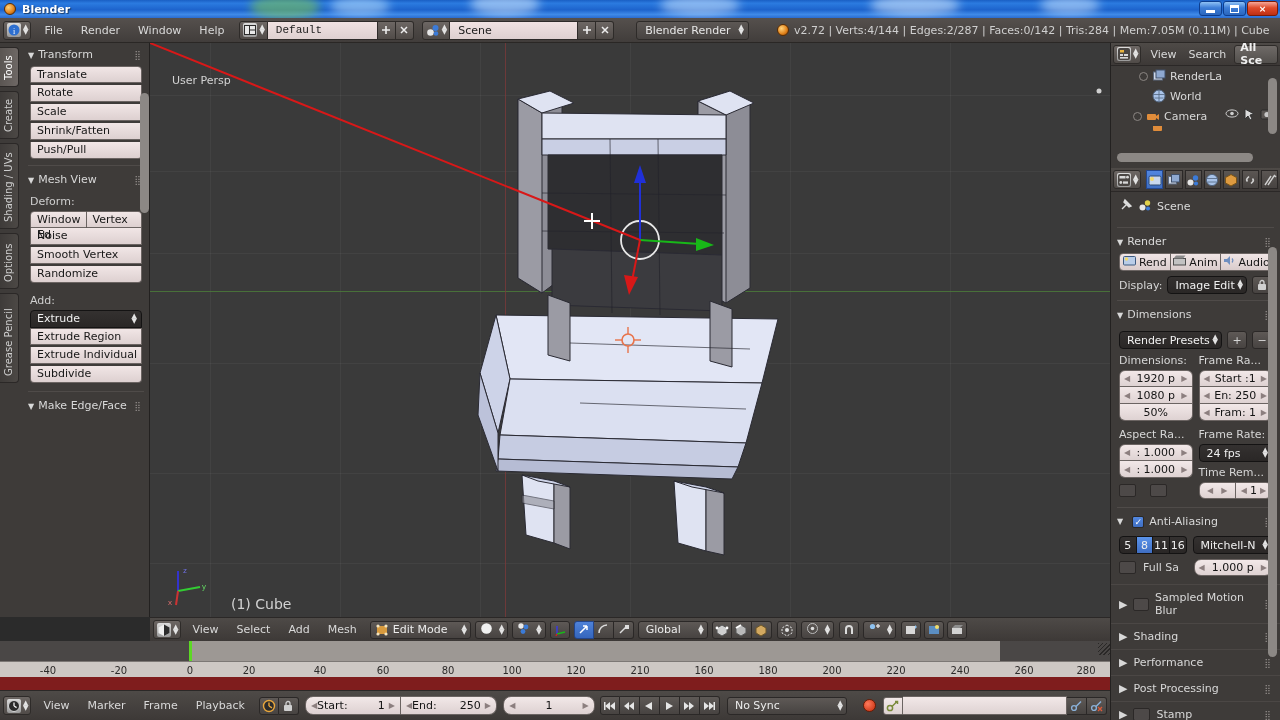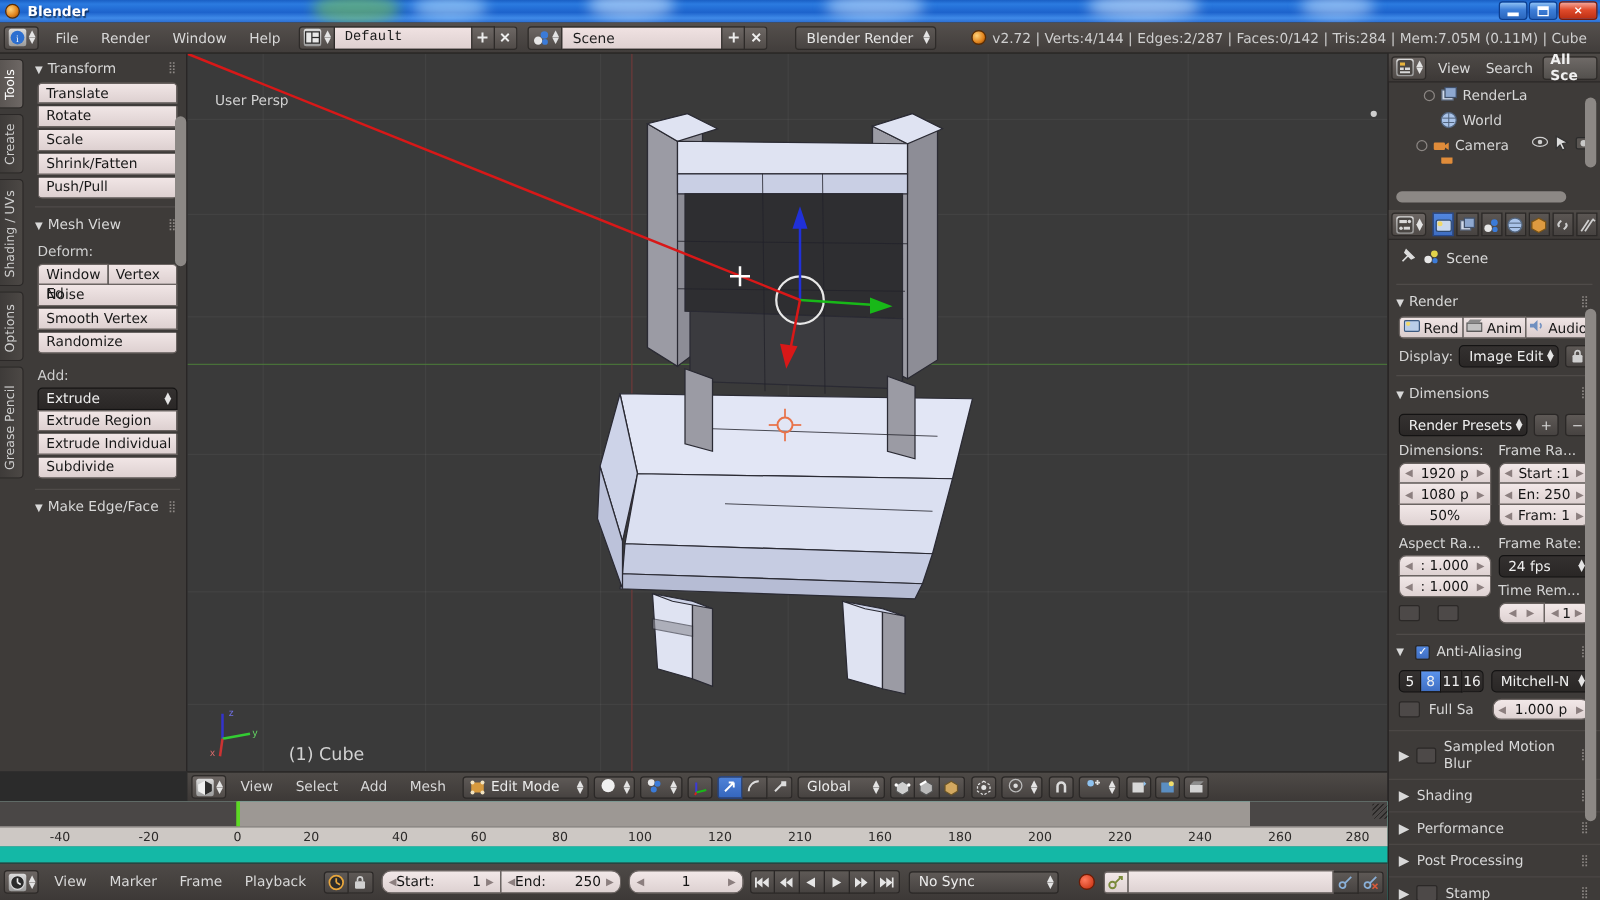--- a/index.html
+++ b/index.html
@@ -259,21 +259,21 @@
   .prow-collapsed {
     display:flex;align-items:center;gap:6px;
     padding:6px 8px; font-size:11px; color:#d8d8d8;
     border-top:1px solid #4b4745;
   }
   .swatch { width:17px;height:13px;background:#4d4948;border:1px solid #2b2827;border-radius:2px; }
 
   
   #timeline {
     left:0; top:641px; width:1110px; height:79px;
-    background:#14b8a6;
+    background:#7f1d1d;
   }
   .tl-ruler { position:relative; height:36px; background:#9d9894; overflow:hidden; }
   .tl-dark { position:absolute; top:0; height:36px; background:#4a4746; }
   .tl-numline { position:absolute; left:0; bottom:0; width:100%; height:16px; background:#cdc8c4; border-top:1px solid #7c7875; }
   .tl-num { position:absolute; bottom:1px; transform:translateX(-50%); font-size:10px; color:#2c2a29; }
   .tl-play { position:absolute; top:0; width:3px; height:20px; background:#5dd825; }
   .tl-hdr {
     position:absolute; left:0; bottom:0; width:1110px; height:30px;
     background:linear-gradient(to bottom,#4e4a47,#3d3937);
     border-top:1px solid #2b2827;

